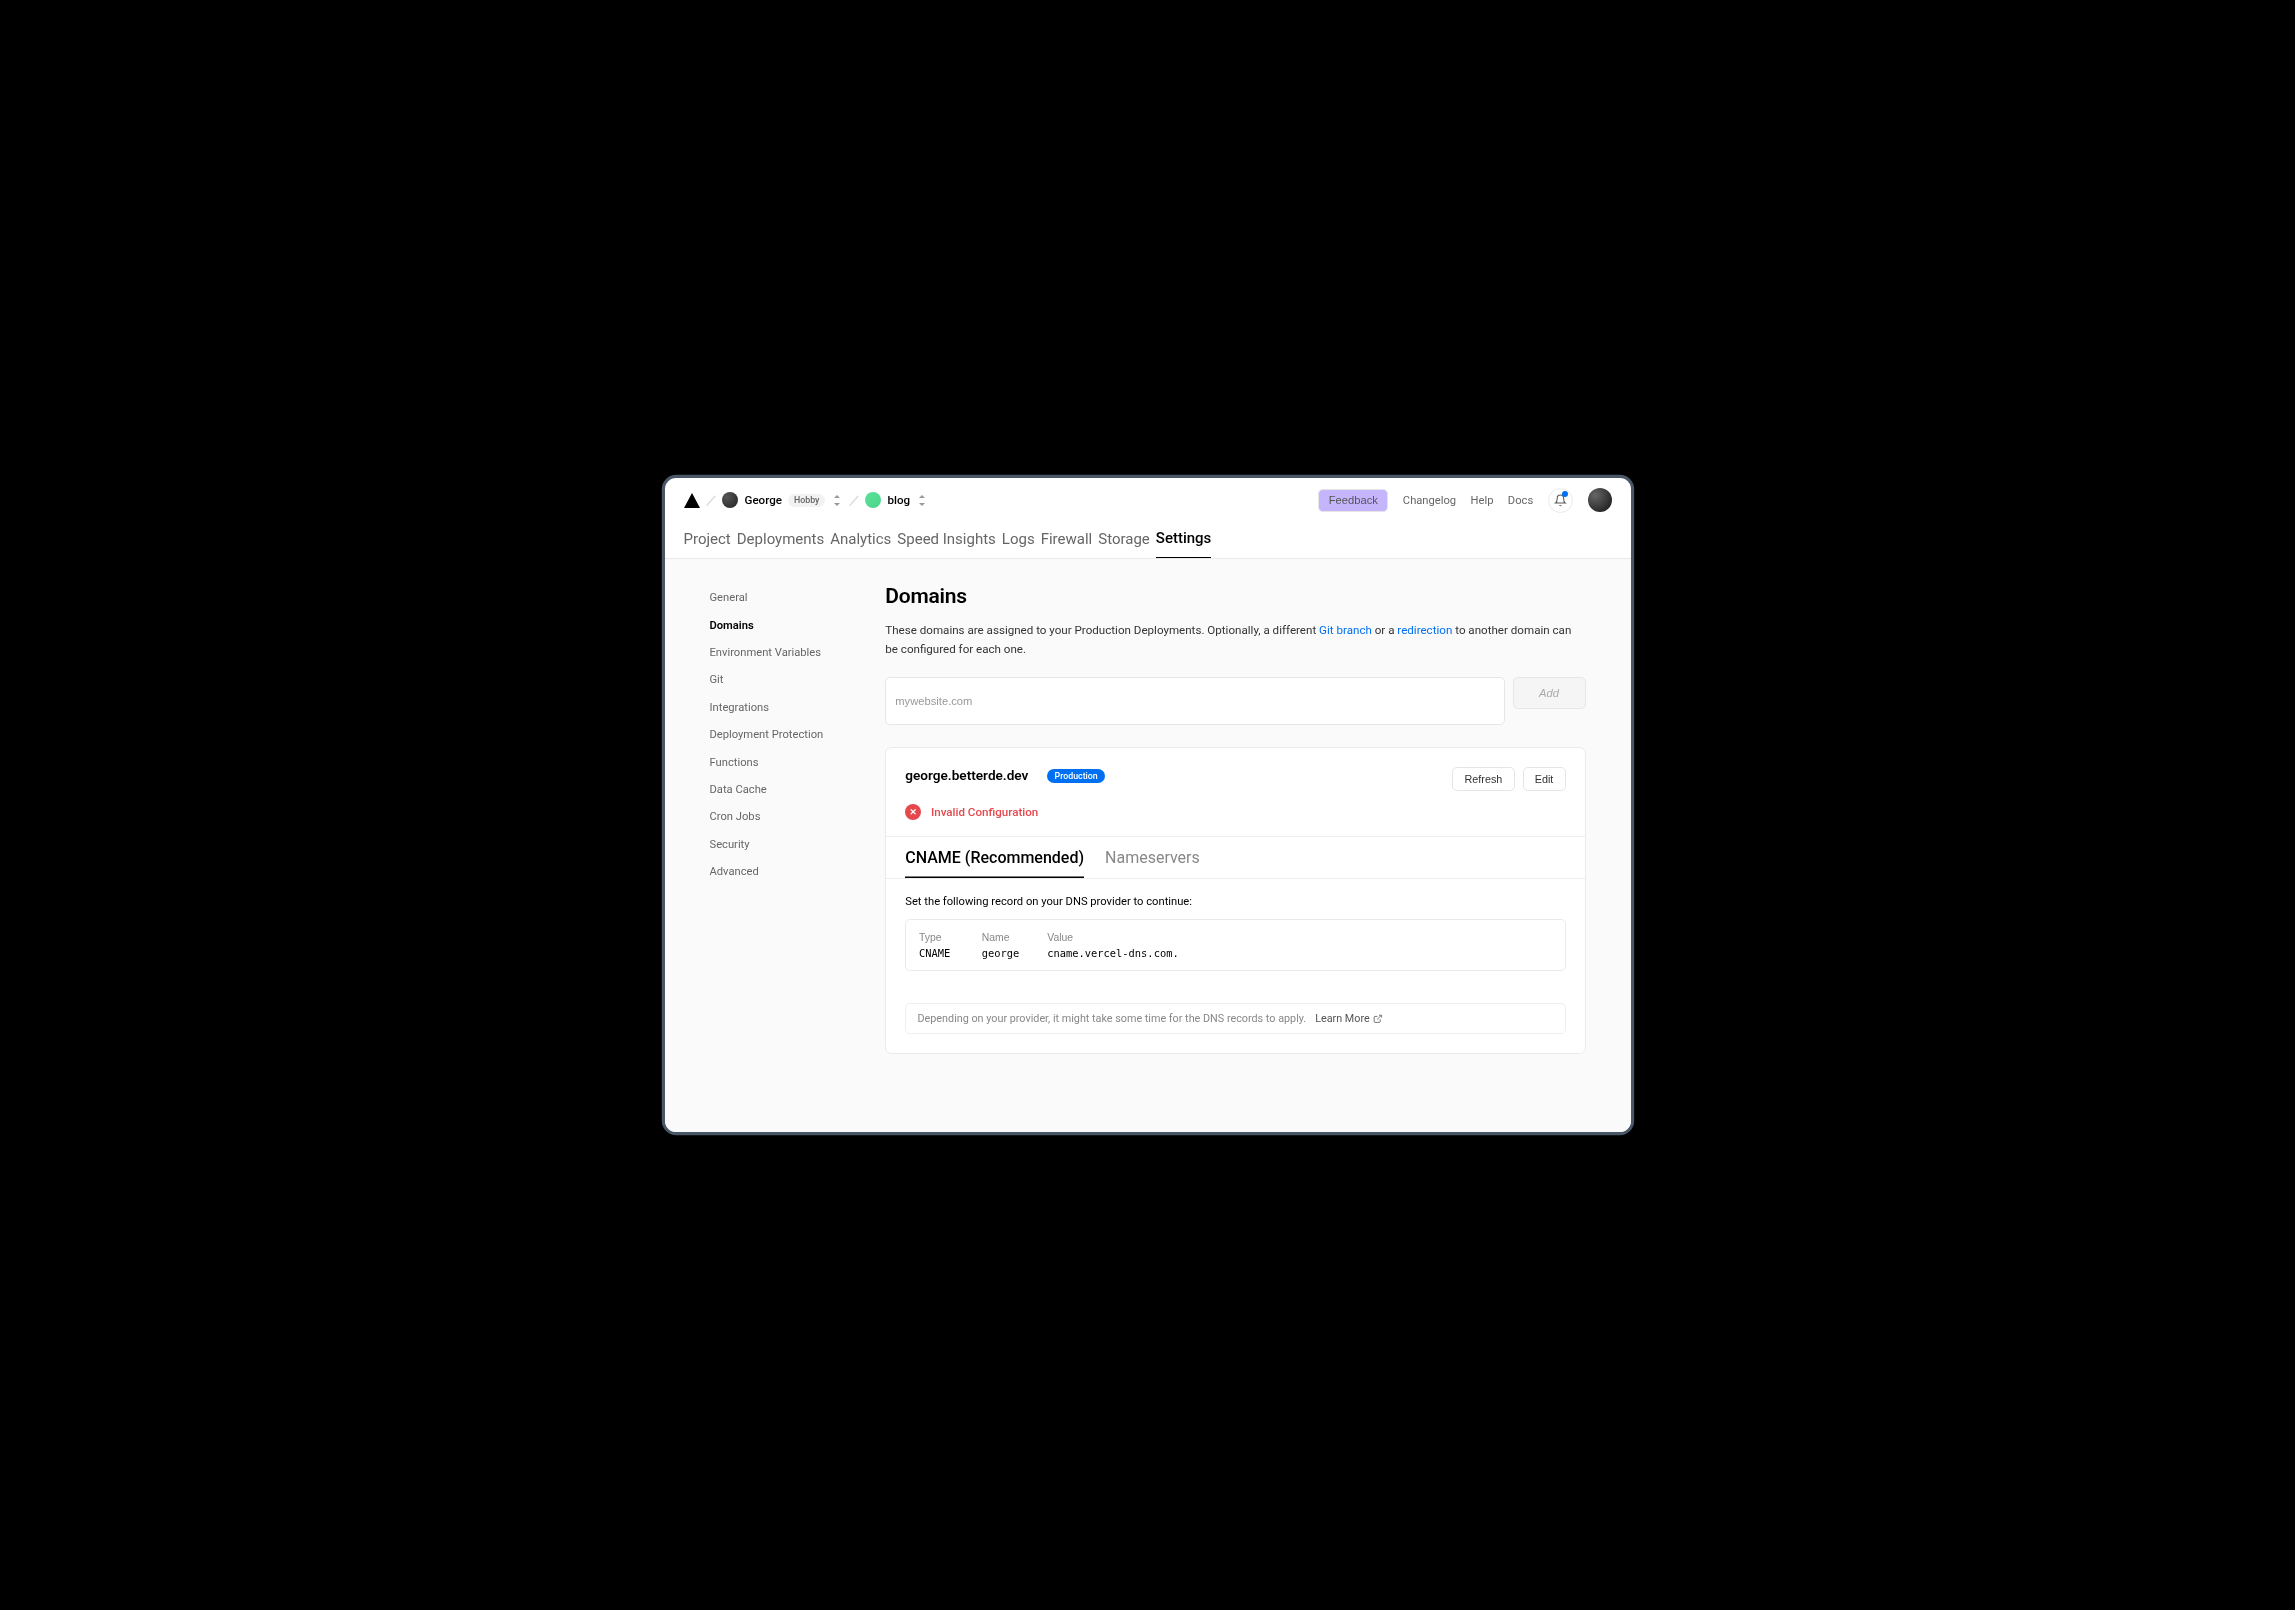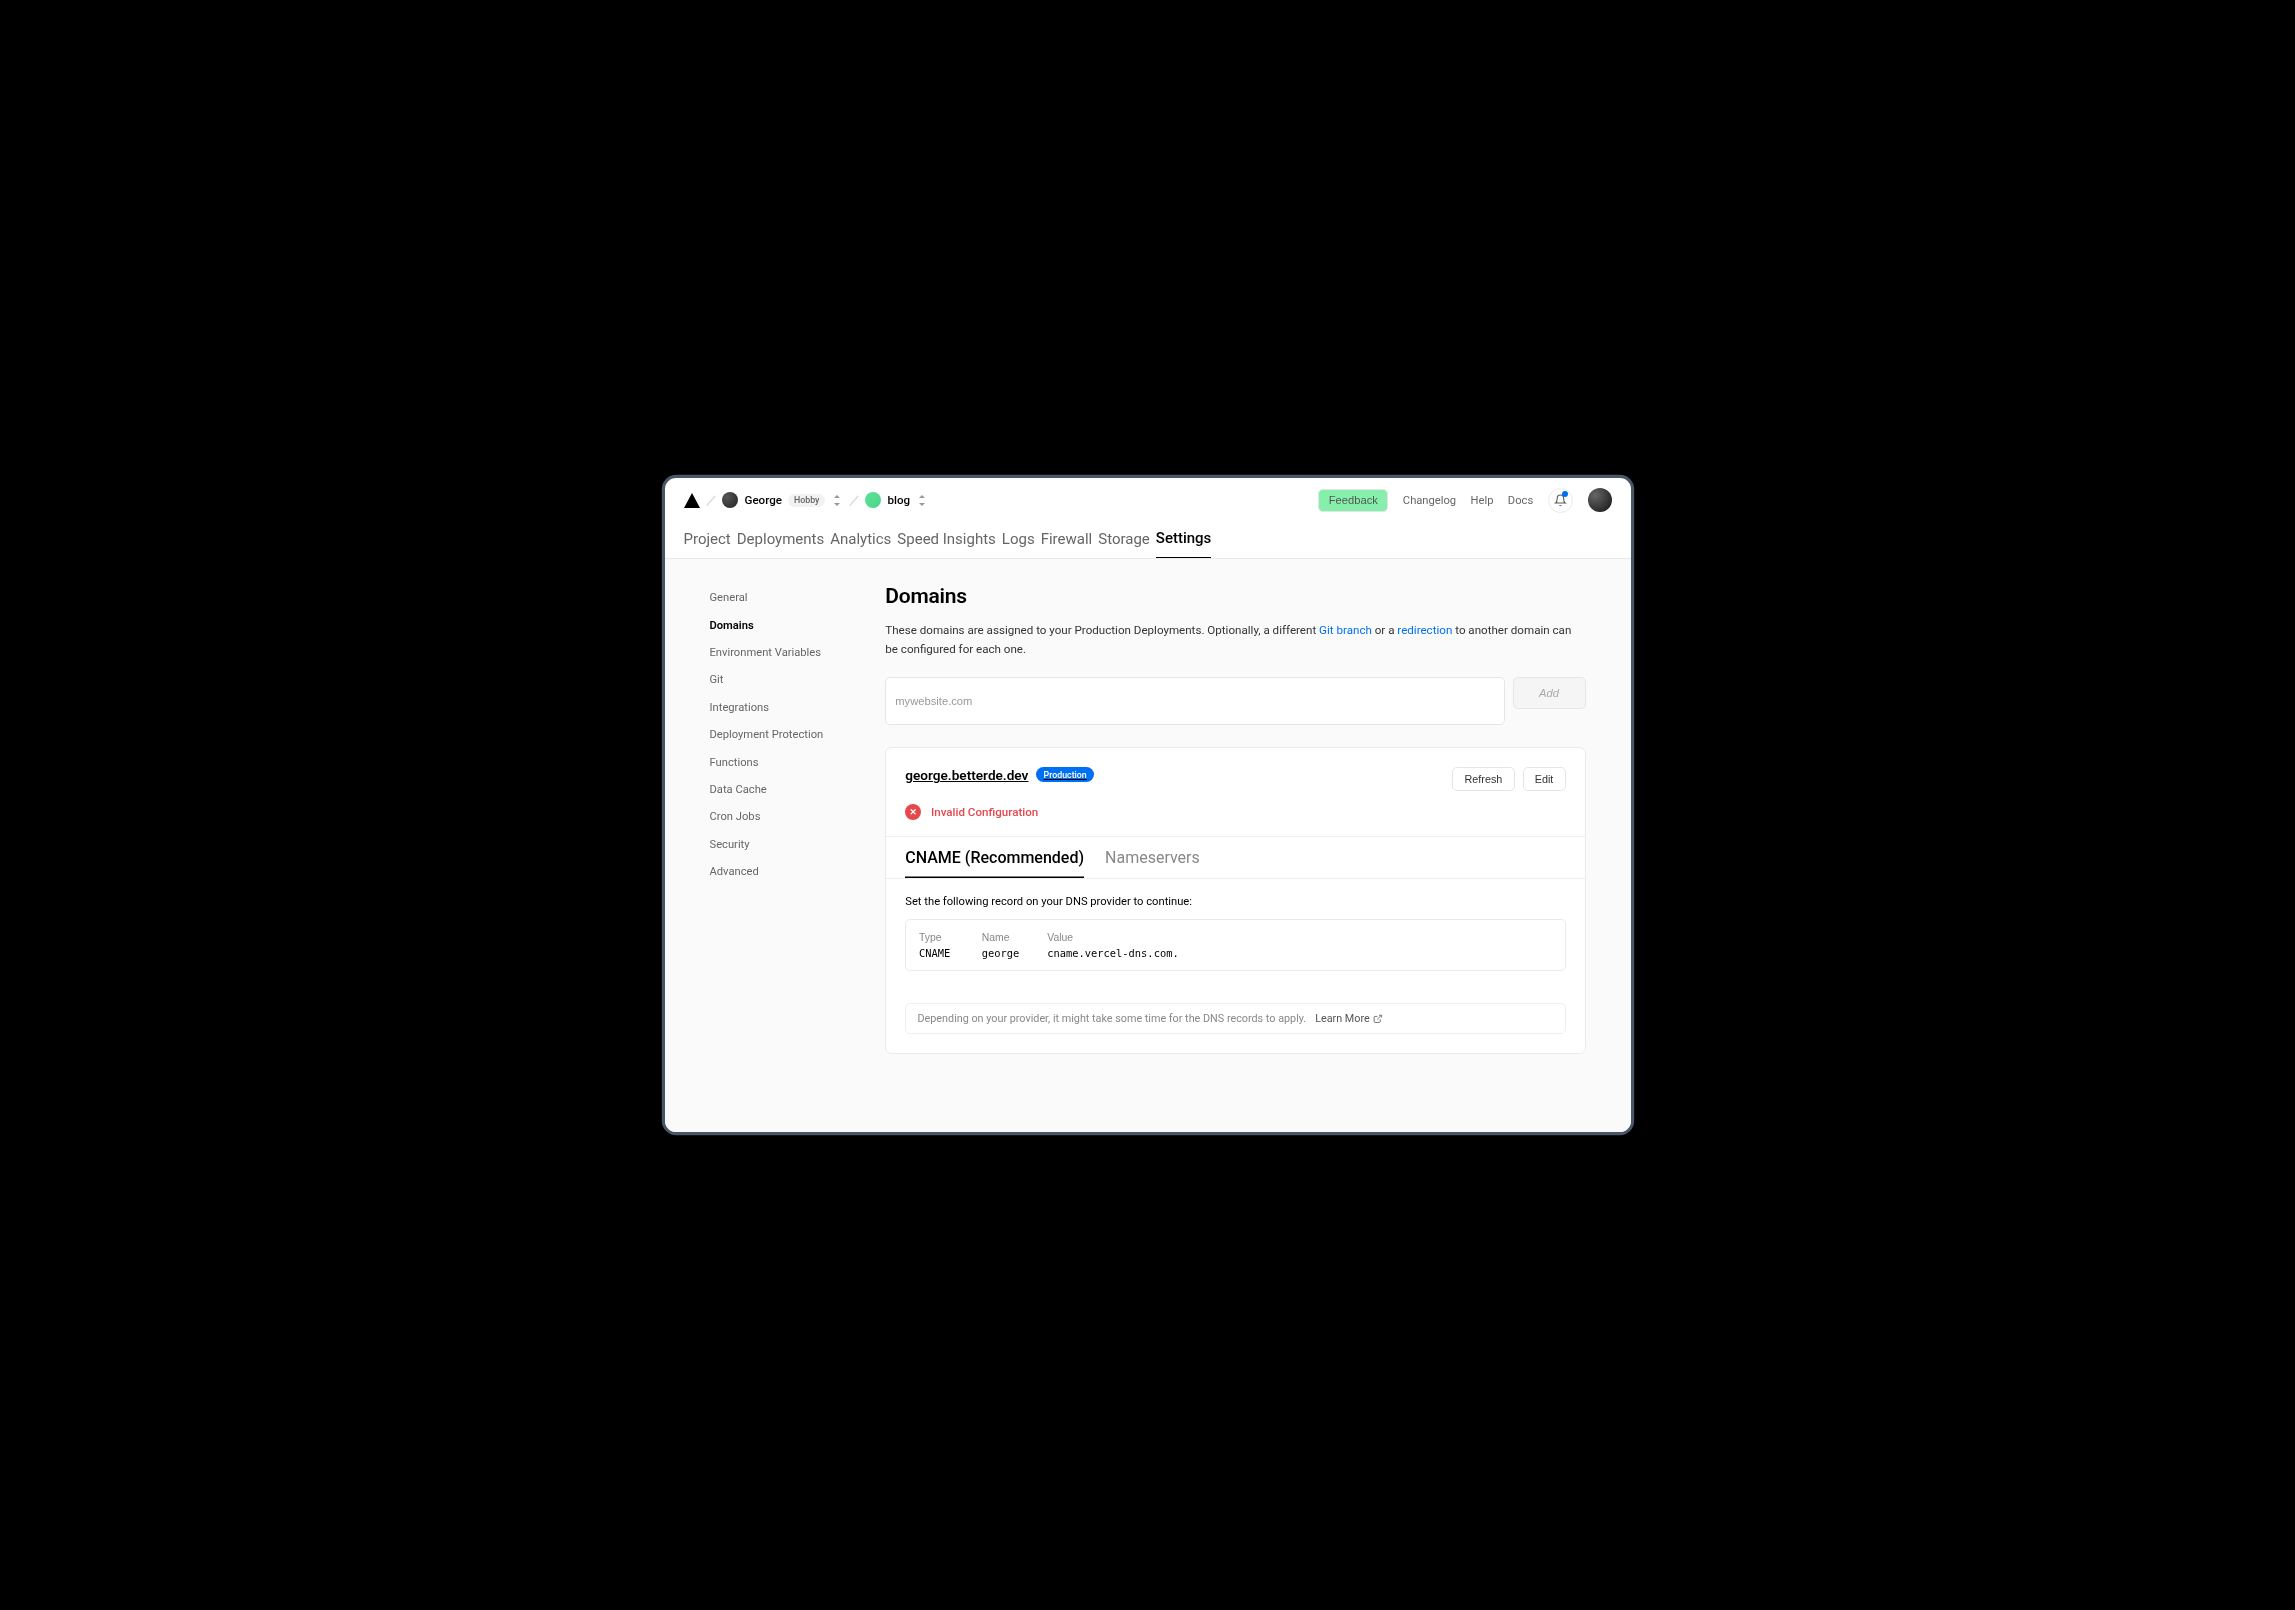--- a/index.html
+++ b/index.html
@@ -57,21 +57,21 @@
   }
   .updown::before, .updown::after {
     content: ""; position: absolute; left: 2.4px;
     border-left: 3.2px solid transparent; border-right: 3.2px solid transparent;
   }
   .updown::before { top: 0.8px; border-bottom: 3.2px solid #999; }
   .updown::after  { bottom: 0.8px; border-top: 3.2px solid #999; }
   .proj-dot { width: 16px; height: 16px; border-radius: 50%; background: linear-gradient(135deg,#5ae29b,#4ad488); }
   .top-right { display: flex; align-items: center; gap: 14.4px; }
   .feedback-btn {
-    font-size: 11.2px; color: #555; background: #86efac;
+    font-size: 11.2px; color: #555; background: #c4b5fd;
     border: 0.8px solid #e5e5e5; border-radius: 4.8px;
     padding: 4.8px 9.6px; cursor: pointer;
   }
   .top-link { font-size: 11.2px; color: #666; cursor: pointer; }
   .bell-wrap { position: relative; width: 25.5px; height: 25.5px; border: 0.8px solid #eaeaea; border-radius: 50%; display:flex; align-items:center; justify-content:center; cursor:pointer; }
   .bell-dot { position:absolute; top:2.4px; right:4px; width:6.4px; height:6.4px; background:#0070f3; border-radius:50%; }
   .avatar-big { width: 24px; height: 24px; border-radius: 50%; background: radial-gradient(circle at 30% 30%, #666, #111); cursor:pointer; }
   
   .navtabs {
     display: flex; gap: 6px; padding: 0 19px;
@@ -115,21 +115,21 @@
   }
   
   .card {
     background: #fff; border: 0.8px solid #eaeaea; border-radius: 6.4px;
     overflow: hidden;
   }
   .card-head {
     display: flex; justify-content: space-between; align-items: flex-start;
     padding: 19px 19px 0;
   }
-  .domain-name { font-size: 13.6px; font-weight: 600; display: flex; align-items: flex-start; gap: 8px; text-decoration: underline; }
+  .domain-name { font-size: 13.6px; font-weight: 600; display: flex; align-items: flex-end; gap: 19px; }
   .prod-badge {
     font-size: 8.8px; background: #0070f3; color: #fff;
     padding: 2.4px 7.2px; border-radius: 8px; font-weight: 500;
   }
   .card-actions { display: flex; gap: 8px; }
   .small-btn {
     font-size: 10.8px; border: 0.8px solid #e5e5e5; background: #fff;
     padding: 4.8px 11.2px; border-radius: 4.8px; cursor: pointer; color: #333;
   }
   .error-row {

